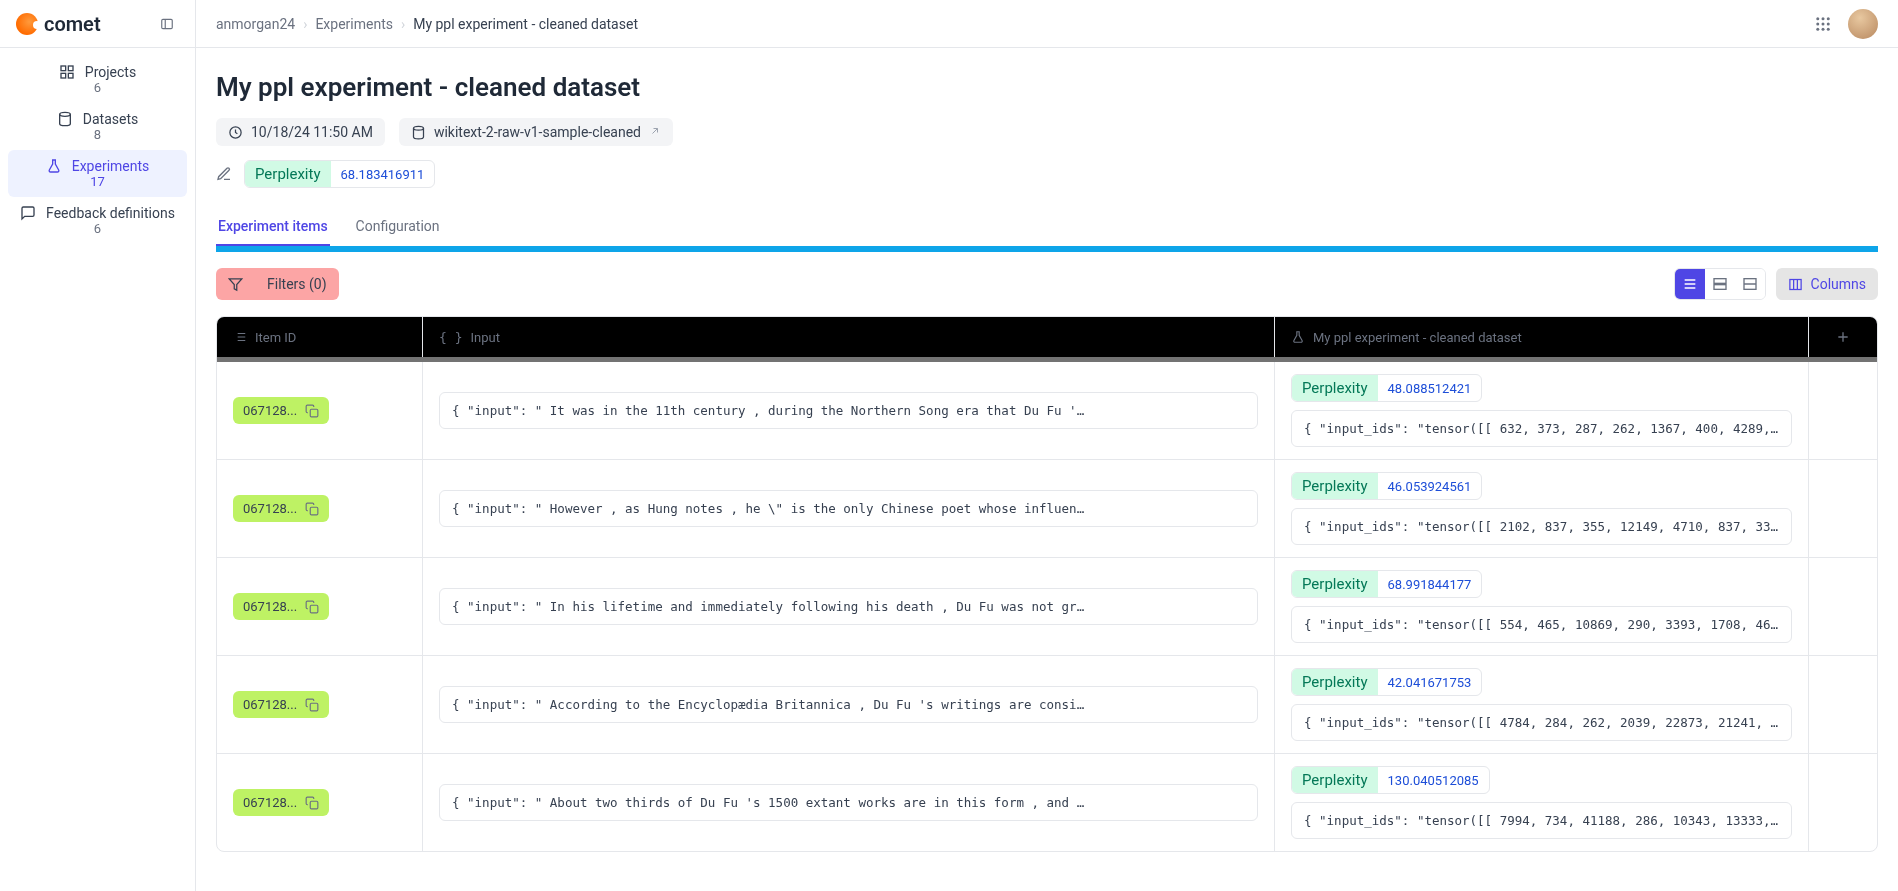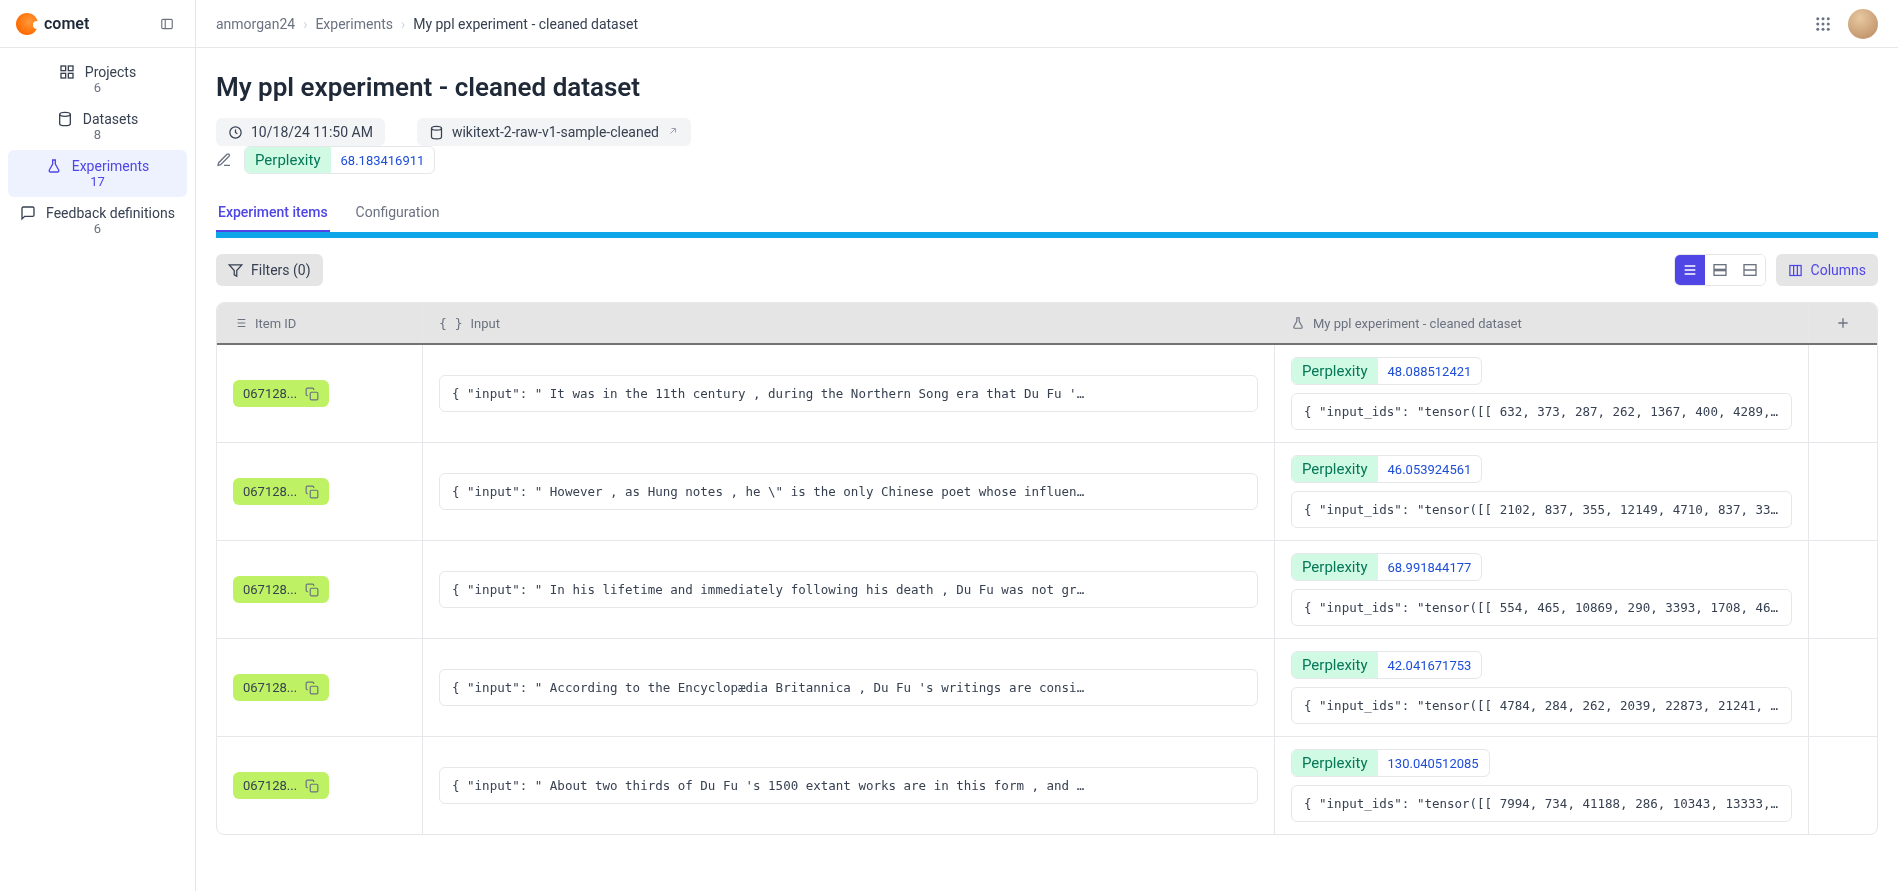--- a/index.html
+++ b/index.html
@@ -2,21 +2,21 @@
 <html><head>
 <meta charset="utf-8">
 <style>
 * { box-sizing: border-box; margin: 0; padding: 0; font-family: -apple-system, BlinkMacSystemFont, "Segoe UI", Roboto, sans-serif; }
 body { background: #fff; color: #1f2937; font-size: 14px; }
 .app { display: flex; height: 100vh; }
 
 
 .sidebar { width: 196px; border-right: 1px solid #e5e7eb; display: flex; flex-direction: column; }
 .logo-row { display: flex; align-items: center; justify-content: space-between; height: 48px; padding: 0 16px; border-bottom: 1px solid #e5e7eb; }
-.logo { display: flex; align-items: center; gap: 6px; font-weight: 600; font-size: 16px; }
+.logo { display: flex; align-items: center; gap: 6px; font-weight: 600; font-size: 20px; }
 .logo-mark { width: 22px; height: 22px; background: radial-gradient(circle at 60% 40%, #ff9a3c 0%, #ff6b00 70%); border-radius: 50%; position: relative; }
 .logo-mark::after { content:""; position:absolute; right:-3px; top:8px; width:8px; height:8px; background:#fff; border-radius:50%; }
 .collapse-btn { width: 24px; height: 24px; display:flex; align-items:center; justify-content:center; border-radius:4px; color:#6b7280; cursor:pointer; }
 .nav { padding: 8px; }
 .nav-item { display:flex; align-items:center; justify-content:space-between; padding:8px 10px; border-radius:6px; cursor:pointer; color:#374151;flex-direction:column; }
 .nav-item .left { display:flex; align-items:center; gap:10px; }
 .nav-item.active { background:#eef2ff; color:#4f46e5; }
 .nav-item.active .count { color:#4f46e5; }
 .nav-icon { width:16px; height:16px; display:inline-flex; align-items:center; justify-content:center; color:inherit; }
 .count { color:#6b7280; font-size:13px; }
@@ -27,45 +27,45 @@
 .breadcrumb { display:flex; align-items:center; gap:8px; color:#6b7280; }
 .breadcrumb a { color:#6b7280; cursor:pointer; }
 .breadcrumb .sep { color:#d1d5db; }
 .breadcrumb .current { color:#374151; }
 .topbar-right { display:flex; align-items:center; gap:16px; }
 .apps-icon { width:18px; height:18px; color:#6b7280; cursor:pointer; }
 .avatar { width:30px; height:30px; border-radius:50%; background: radial-gradient(circle at 40% 30%, #e8c8a0, #b8885f); cursor:pointer; }
 
 .content { padding: 24px 20px 0 20px; overflow:auto; flex:1; }
 h1 { font-size:26px; font-weight:600; margin-bottom:16px; }
-.meta-row { display:flex; gap:32px; align-items:flex-start; }
+.meta-row { display:flex; gap:14px; align-items:flex-start; margin-bottom:14px; }
 .chip { display:inline-flex; align-items:center; gap:8px; background:#f3f4f6; border-radius:6px; padding:6px 12px; font-size:14px; color:#374151; }
 .chip .ext { color:#9ca3af; }
 
 .score-row { display:flex; align-items:center; gap:12px; margin-bottom:20px; }
 .edit-icon { width:16px; height:16px; color:#6b7280; cursor:pointer; }
 .perplexity-badge { display:inline-flex; align-items:center; border:1px solid #e5e7eb; border-radius:6px; overflow:hidden; }
 .perplexity-badge .lbl { background:#d1fae5; color:#047857; padding:4px 10px; font-size:15px; }
 .perplexity-badge .val { padding:4px 10px; font-size:13px; color:#1d4ed8; }
 
 .tabs { display:flex; gap:24px; border-bottom:6px solid #0ea5e9; margin-bottom:16px; }
 .tab { padding:10px 2px; cursor:pointer; color:#6b7280; font-size:14px; }
 .tab.active { color:#4f46e5; border-bottom:2px solid #4f46e5; font-weight:500; }
 
 .toolbar { display:flex; justify-content:space-between; margin-bottom:16px; }
-.filters-btn { display:inline-flex; align-items:center; gap:8px; background:#e5e5e5; border-radius:6px; padding:8px 12px; color:#374151; cursor:pointer; border:none; font-size:14px; }
+.filters-btn { display:inline-flex; align-items:center; gap:24px; background:#fca5a5; border-radius:6px; padding:8px 12px; color:#374151; cursor:pointer; border:none; font-size:14px; }
 .toolbar-right { display:flex; gap:10px; }
 .view-group { display:flex; border:1px solid #e5e7eb; border-radius:6px; overflow:hidden; }
 .view-btn { width:30px; height:30px; display:flex; align-items:center; justify-content:center; cursor:pointer; background:#fff; color:#6b7280; }
 .view-btn.active { background:#4f46e5; color:#fff; }
 .columns-btn { display:inline-flex; align-items:center; gap:8px; background:#e5e5e5; color:#4f46e5; border-radius:6px; padding:6px 12px; cursor:pointer; font-size:14px; }
 
 
 .table { border:1px solid #e5e7eb; border-radius:8px; overflow:hidden; }
-.thead { display:flex; background:#e5e5e5; border-bottom:2px solid #737373; }
+.thead { display:flex; background:#000000; border-bottom:5px solid #737373; }
 .th { padding:12px 16px; color:#6b7280; font-size:13px; display:flex; align-items:center; gap:8px; }
 .col-id { width:206px; border-right:1px solid #e5e7eb; }
 .col-input { flex:1; border-right:1px solid #e5e7eb; min-width:0; }
 .col-exp { width:534px; border-right:1px solid #e5e7eb; }
 .col-add { width:68px; display:flex; align-items:center; justify-content:center; }
 
 .trow { display:flex; border-bottom:1px solid #e5e7eb; min-height:86px; }
 .trow:last-child { border-bottom:none; }
 .td { padding:12px 16px; display:flex; align-items:center; min-width:0; }
 .td.col-exp { flex-direction:column; align-items:stretch; gap:8px; justify-content:center; }

